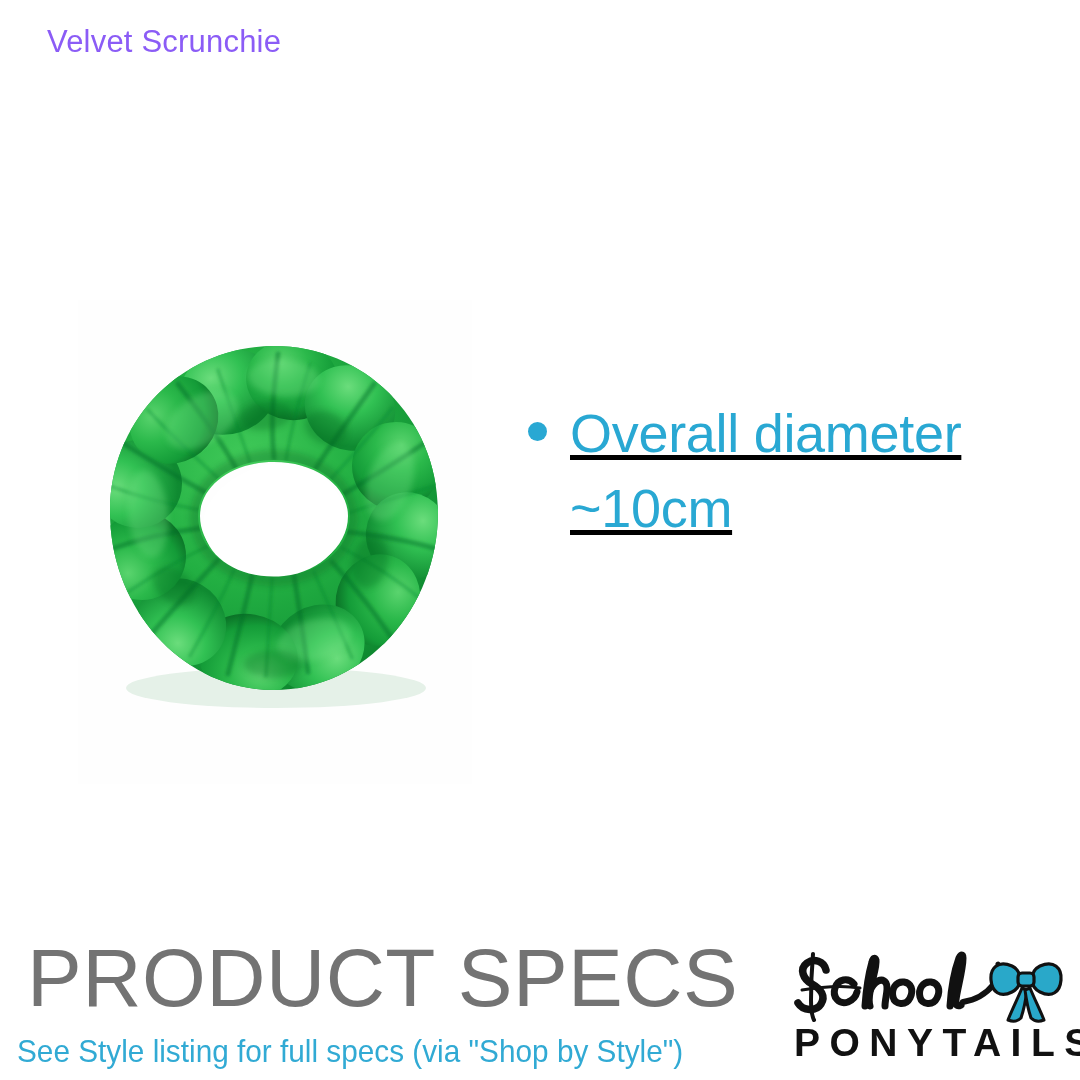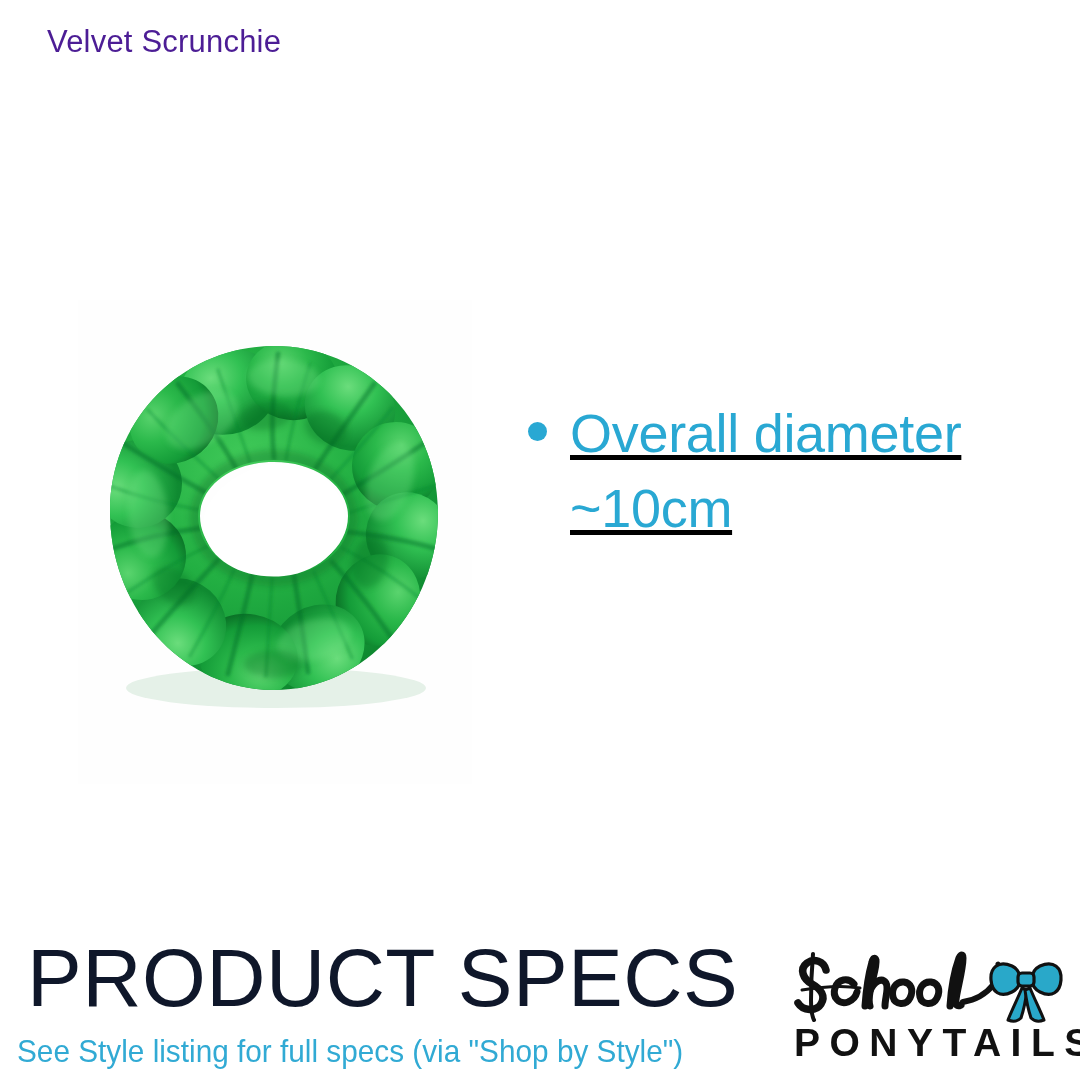--- a/index.html
+++ b/index.html
@@ -9,21 +9,21 @@
     font-family:"Liberation Sans", sans-serif;
     overflow:hidden;
     position:relative;
   }
   .page{position:absolute;inset:0;background:#fff;}
 
   
   .product-title{
     position:absolute;left:47px;top:24px;
     font-size:31px;font-weight:400;letter-spacing:.2px;
-    color:#4c1d95;white-space:nowrap;
+    color:#8b5cf6;white-space:nowrap;
   }
 
   
   .photo-frame{
     position:absolute;left:78px;top:300px;width:394px;height:484px;
     background:#fefefe;
   }
   .photo-frame svg{display:block;width:100%;height:100%;}
 
   
@@ -43,21 +43,21 @@
   .spec-text{
     flex:1 1 auto;
     font-size:54px;line-height:1.38;font-weight:400;
     color:#29a8d3;letter-spacing:-.3px;
   }
 
   
   .footer-headline{
     position:absolute;left:27px;top:937px;
     font-size:82px;line-height:1;font-weight:300;
-    letter-spacing:.5px;color:#0f172a;white-space:nowrap;
+    letter-spacing:.5px;color:#737373;white-space:nowrap;
   }
   .footer-note{
     position:absolute;left:17px;top:1034px;
     font-size:32px;line-height:1.1;font-weight:400;
     color:#31aad4;white-space:nowrap;
     transform:scaleX(.93);transform-origin:left top;
   }
 
   
   .logo{position:absolute;left:786px;top:948px;width:288px;height:118px;}

